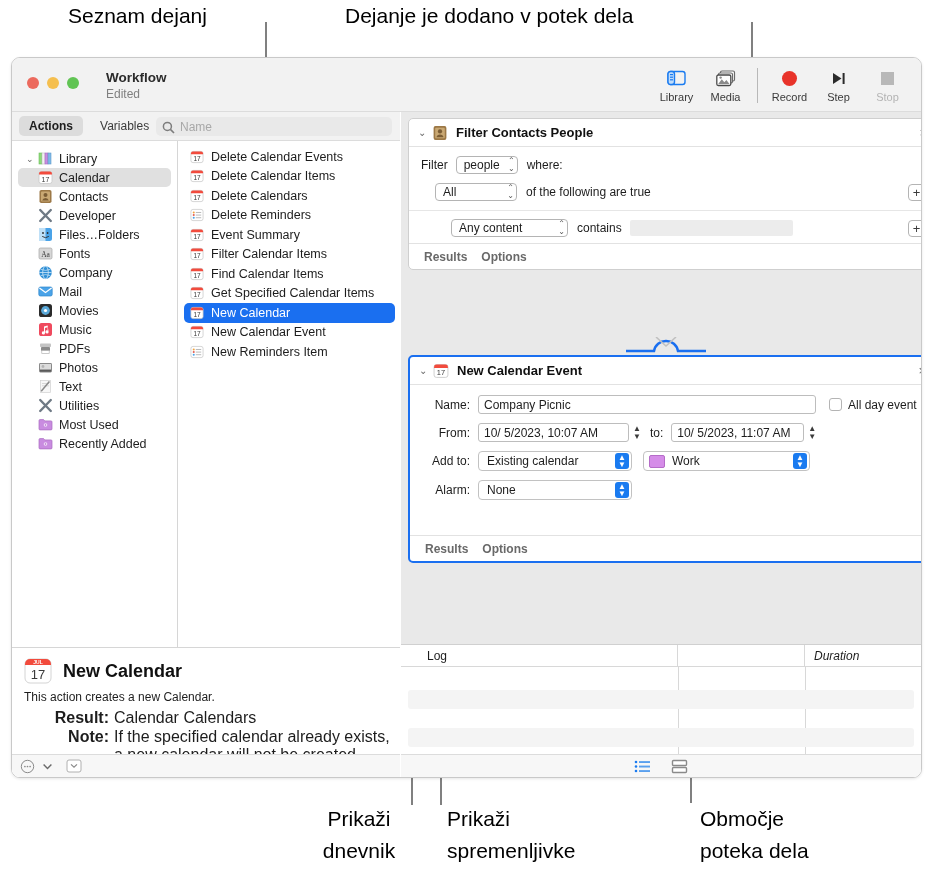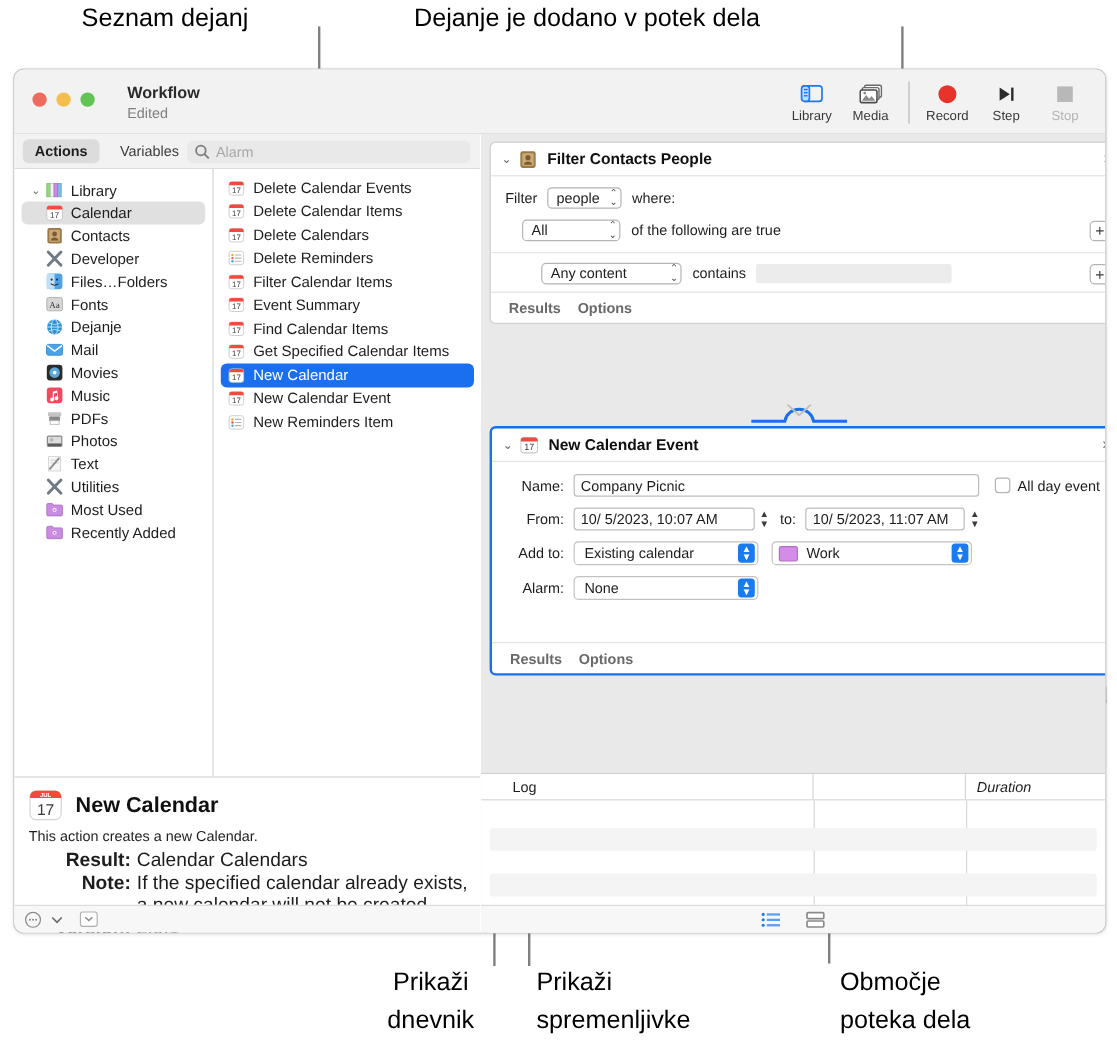--- a/index.html
+++ b/index.html
@@ -422,21 +422,21 @@
       <div class="seg-bar">
         <div class="seg active">Actions</div>
         <div class="seg">Variables</div>
         <div class="searchbox">
           <span class="search-ico">
             <svg width="13" height="13" viewBox="0 0 13 13">
               <circle cx="5.4" cy="5.4" r="4" fill="none" stroke="#7d7d7d" stroke-width="1.5"></circle>
               <line x1="8.4" y1="8.4" x2="12" y2="12" stroke="#7d7d7d" stroke-width="1.6"></line>
             </svg>
           </span>
-          <span class="search-ph">Alarm</span>
+          <span class="search-ph">Name</span>
         </div>
       </div>
 
       <div class="lib-tree">
 
         <div class="tree-row root2">
           <span class="chev">⌄</span>
           <span class="ti">
             <svg width="15" height="15" viewBox="0 0 15 15">
               <rect x="1" y="2" width="3" height="11" fill="#8fd97a" stroke="#6bbf5a" stroke-width="0.6"></rect>
@@ -505,21 +505,21 @@
 
         <div class="tree-row child">
           <span class="ti">
             <svg width="15" height="15" viewBox="0 0 15 15">
               <circle cx="7.5" cy="7.5" r="6.3" fill="#2f8fd6"></circle>
               <ellipse cx="7.5" cy="7.5" rx="2.8" ry="6.3" fill="none" stroke="#cfe7f7" stroke-width="0.8"></ellipse>
               <line x1="1.2" y1="7.5" x2="13.8" y2="7.5" stroke="#cfe7f7" stroke-width="0.8"></line>
               <path d="M2.6 4.3 q4.9 2.3 9.8 0 M2.6 10.7 q4.9 -2.3 9.8 0" stroke="#cfe7f7" stroke-width="0.7" fill="none"></path>
             </svg>
           </span>
-          <span>Dejanje</span>
+          <span>Company</span>
         </div>
 
         <div class="tree-row child">
           <span class="ti">
             <svg width="15" height="15" viewBox="0 0 15 15">
               <rect x="0.8" y="3" width="13.4" height="9" rx="1.6" fill="#4aa3e8" stroke="#2f86cc" stroke-width="0.7"></rect>
               <path d="M1.4 4 L7.5 8.6 L13.6 4" fill="none" stroke="#fff" stroke-width="1.2"></path>
             </svg>
           </span>
           <span>Mail</span>
@@ -641,29 +641,29 @@
               <line x1="6.2" y1="10.4" x2="12" y2="10.4" stroke="#b4b4b4" stroke-width="1"></line>
             </svg>
           <span>Delete Reminders</span>
         </div>
         <div class="act-row">
           <svg class="ai" viewBox="0 0 15 15">
               <rect x="1" y="1.5" width="13" height="12" rx="2.2" fill="#fff" stroke="#c8c8c8" stroke-width="0.8"></rect>
               <path d="M1 3.7 a2.2 2.2 0 0 1 2.2 -2.2 h8.6 a2.2 2.2 0 0 1 2.2 2.2 v0.9 h-13 z" fill="#f24b3d"></path>
               <text x="7.5" y="11.6" font-size="7" font-family="Liberation Sans, sans-serif" fill="#3a3a3a" text-anchor="middle">17</text>
             </svg>
+          <span>Event Summary</span>
+        </div>
+        <div class="act-row">
+          <svg class="ai" viewBox="0 0 15 15">
+              <rect x="1" y="1.5" width="13" height="12" rx="2.2" fill="#fff" stroke="#c8c8c8" stroke-width="0.8"></rect>
+              <path d="M1 3.7 a2.2 2.2 0 0 1 2.2 -2.2 h8.6 a2.2 2.2 0 0 1 2.2 2.2 v0.9 h-13 z" fill="#f24b3d"></path>
+              <text x="7.5" y="11.6" font-size="7" font-family="Liberation Sans, sans-serif" fill="#3a3a3a" text-anchor="middle">17</text>
+            </svg>
           <span>Filter Calendar Items</span>
-        </div>
-        <div class="act-row">
-          <svg class="ai" viewBox="0 0 15 15">
-              <rect x="1" y="1.5" width="13" height="12" rx="2.2" fill="#fff" stroke="#c8c8c8" stroke-width="0.8"></rect>
-              <path d="M1 3.7 a2.2 2.2 0 0 1 2.2 -2.2 h8.6 a2.2 2.2 0 0 1 2.2 2.2 v0.9 h-13 z" fill="#f24b3d"></path>
-              <text x="7.5" y="11.6" font-size="7" font-family="Liberation Sans, sans-serif" fill="#3a3a3a" text-anchor="middle">17</text>
-            </svg>
-          <span>Event Summary</span>
         </div>
         <div class="act-row">
           <svg class="ai" viewBox="0 0 15 15">
               <rect x="1" y="1.5" width="13" height="12" rx="2.2" fill="#fff" stroke="#c8c8c8" stroke-width="0.8"></rect>
               <path d="M1 3.7 a2.2 2.2 0 0 1 2.2 -2.2 h8.6 a2.2 2.2 0 0 1 2.2 2.2 v0.9 h-13 z" fill="#f24b3d"></path>
               <text x="7.5" y="11.6" font-size="7" font-family="Liberation Sans, sans-serif" fill="#3a3a3a" text-anchor="middle">17</text>
             </svg>
           <span>Find Calendar Items</span>
         </div>
         <div class="act-row">

